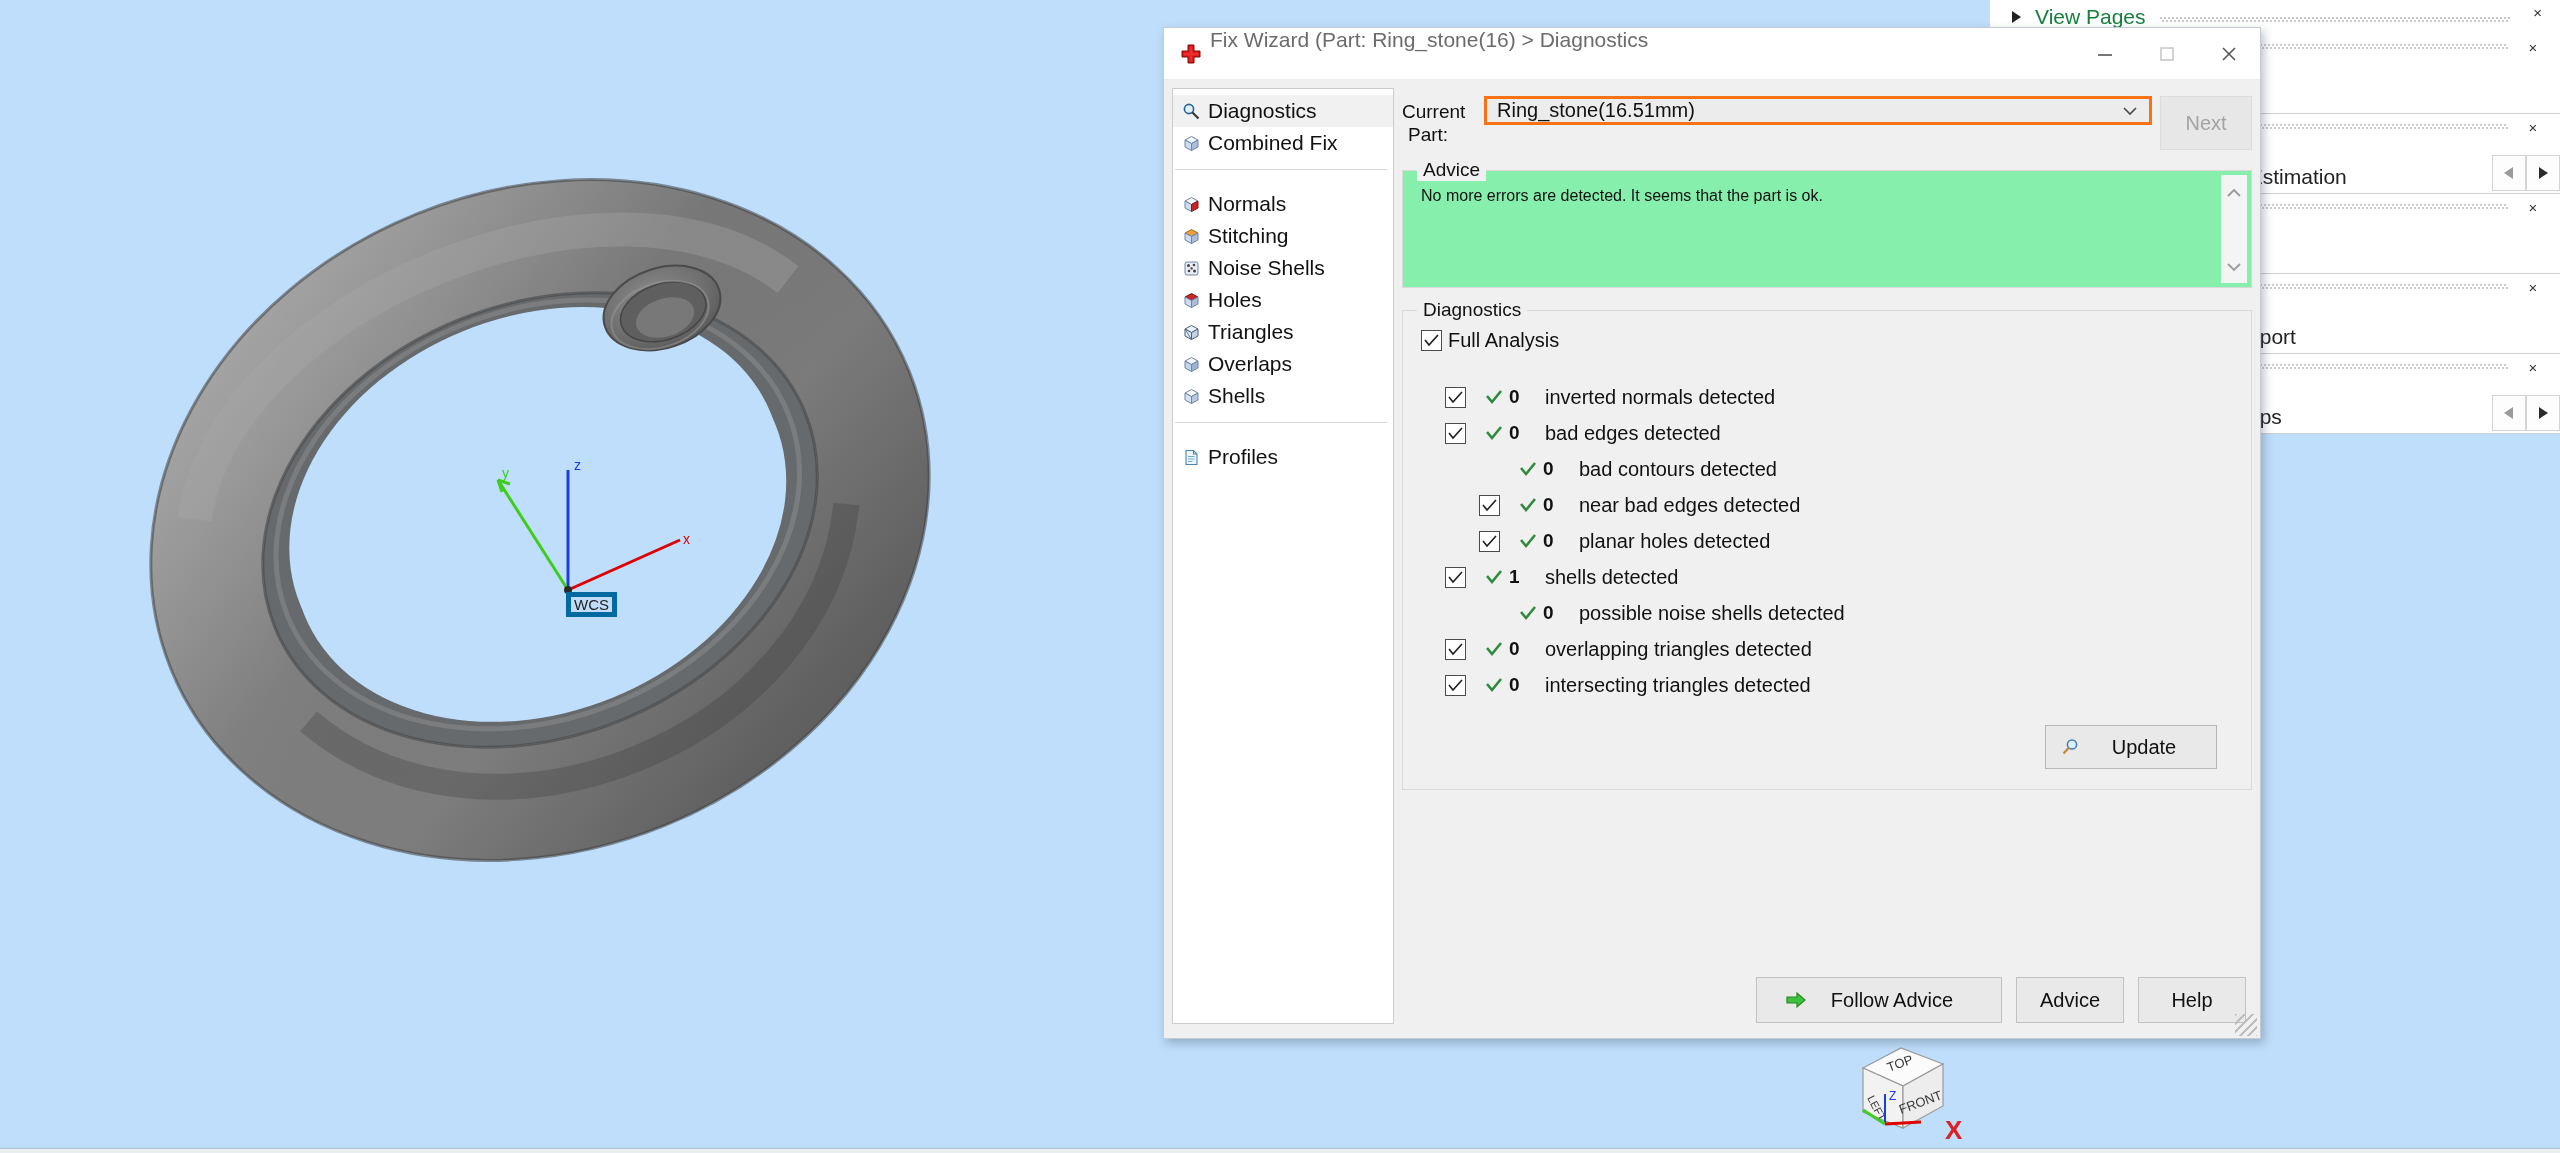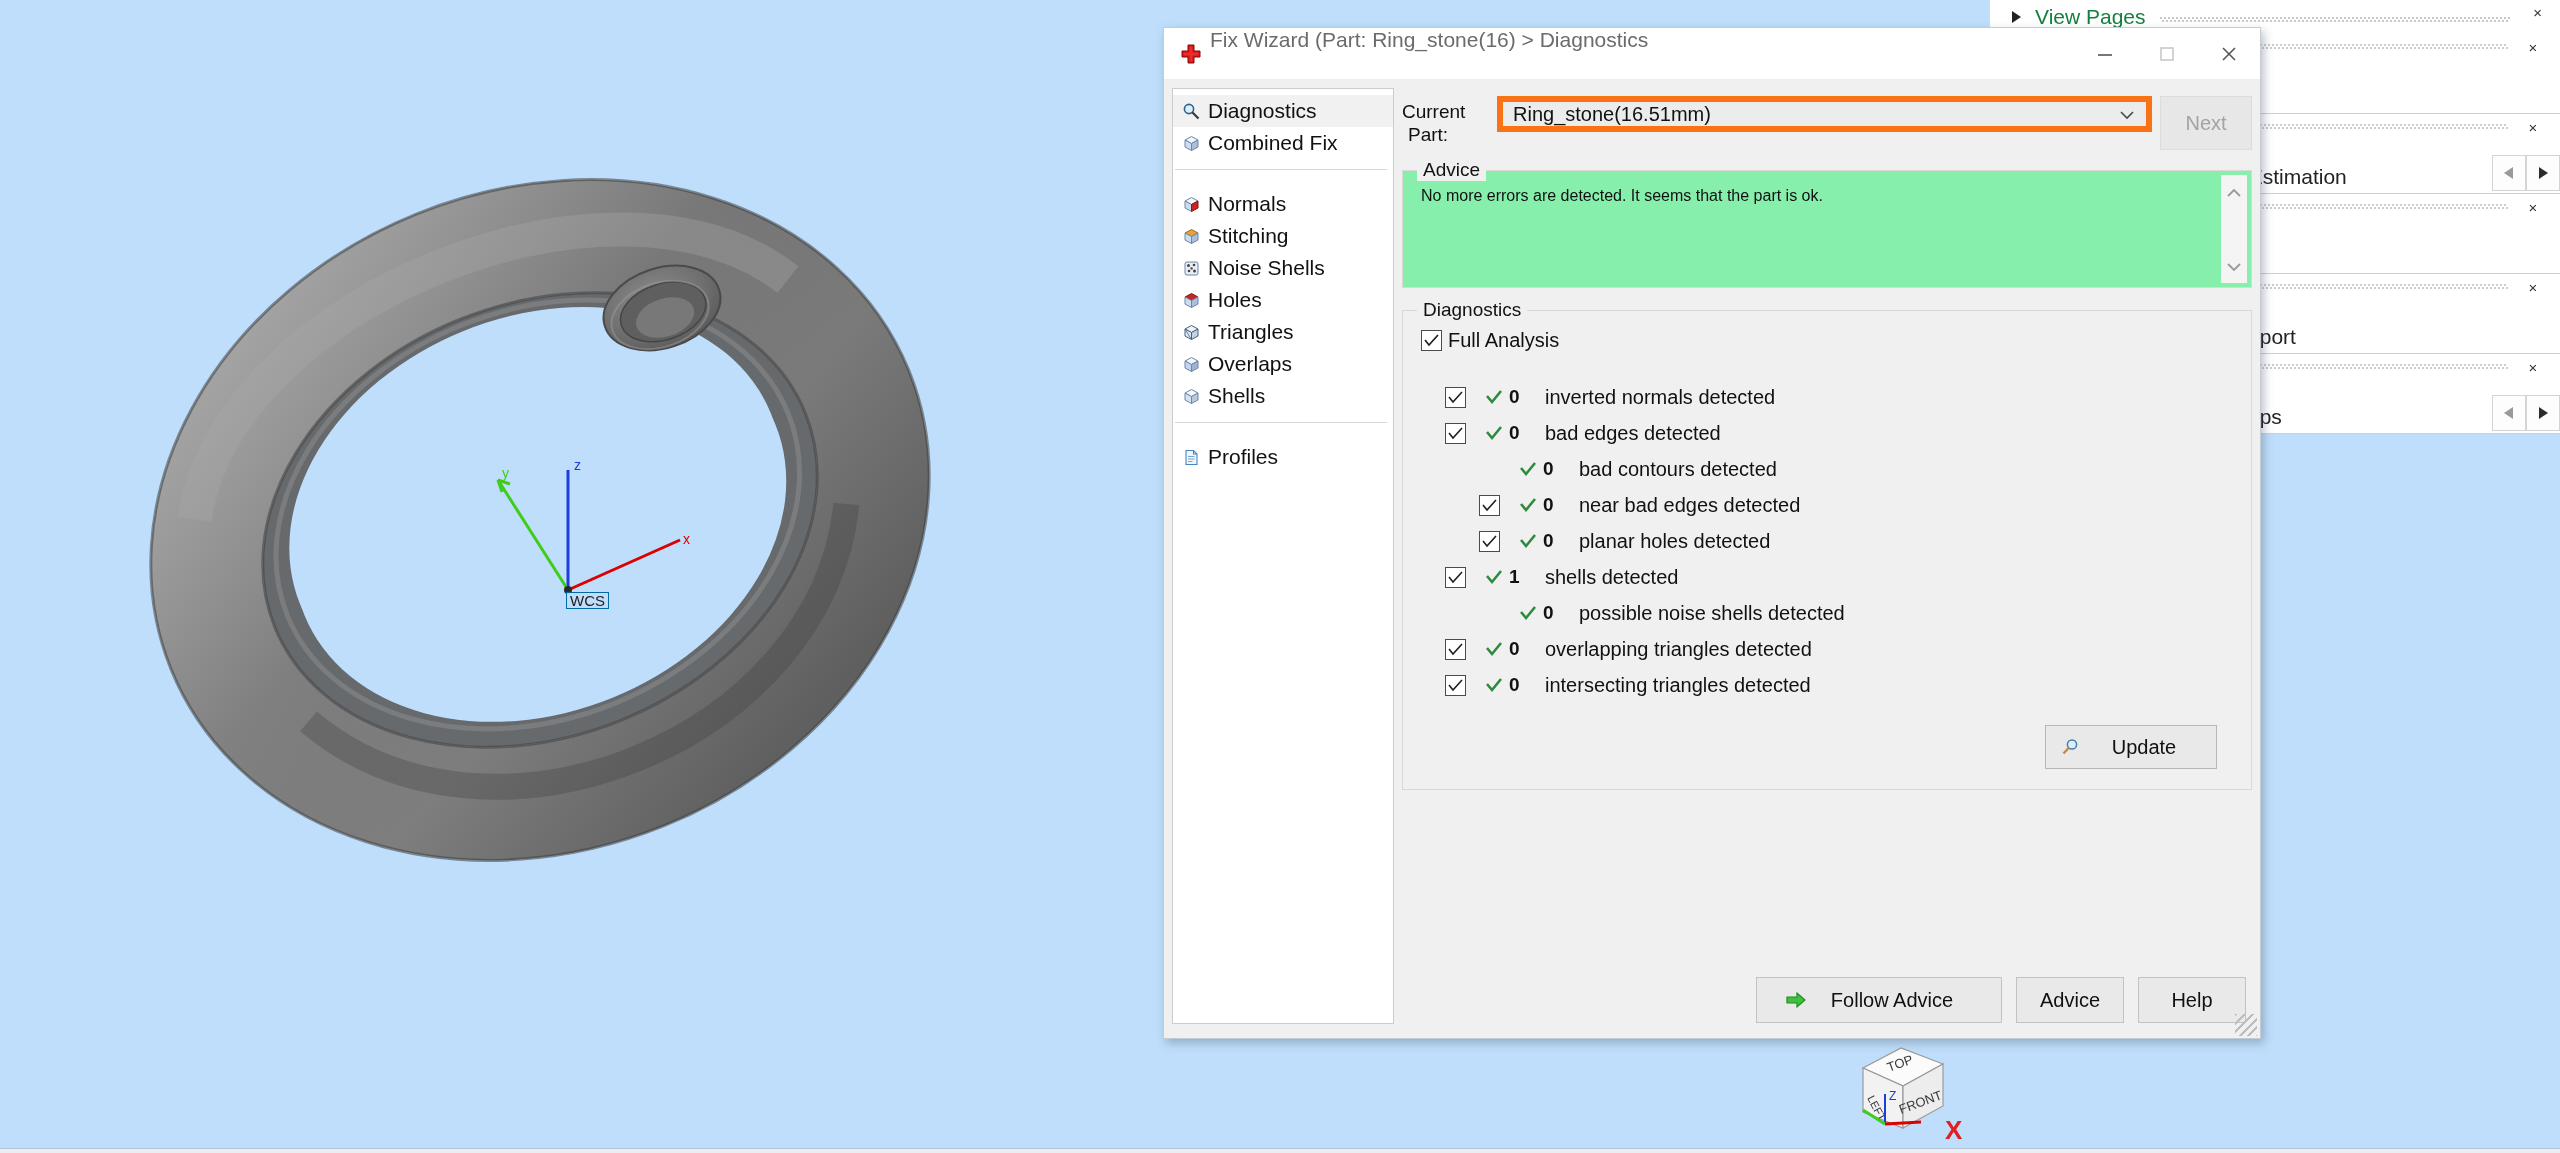--- a/index.html
+++ b/index.html
@@ -23,21 +23,21 @@
     width: 2560px; height: 5px;
     background: #e9eef3;
     border-top: 1px solid #b5c4d0;
   }
   #ring-svg { position: absolute; left: 100px; top: 140px; }
 
   .wcs-label {
     position: absolute;
     left: 566px; top: 592px;
     font-size: 15px; color: #222;
-    border: 1px solid #0369a1; background: rgba(191,222,251,0.85);
+    border: 5px solid #0369a1; background: rgba(191,222,251,0.85);
     padding: 0px 3px; line-height: 15px;
     font-family: "Liberation Sans", sans-serif;
     text-align: center;
   }
 
   
   #right-dock {
     position: absolute; right: 0; top: 0;
     width: 570px; height: 400px;
     background: #ffffff;
@@ -143,22 +143,22 @@
   }
 
   
   #part-row { display: flex; align-items: flex-start; padding-top: 8px; }
   #part-label {
     width: 74px; font-size: 19px; color: #111; line-height: 23px;
     text-align: left; padding-top: 4px; flex: none;
   }
   #part-label .l2 { padding-left: 6px; display:block; }
   #combo {
-    flex: 1; height: 36px; margin-left: 21px;
-    background: #ececec; border: 6px solid #f97316;
+    flex: 1; height: 29px; margin-left: 8px;
+    background: #ececec; border: 3px solid #f97316;
     display: flex; align-items: center; padding: 0 10px;
     font-size: 20px; color: #111; cursor: pointer;
   }
   #combo .val { flex: 1; }
   #next-btn {
     width: 92px; height: 54px; margin-left: 8px; flex: none;
     background: #e7e7e7; border: 1px solid #dcdcdc;
     color: #a3a3a3; font-size: 20px;
     display: flex; align-items: center; justify-content: center;
     cursor: default;

